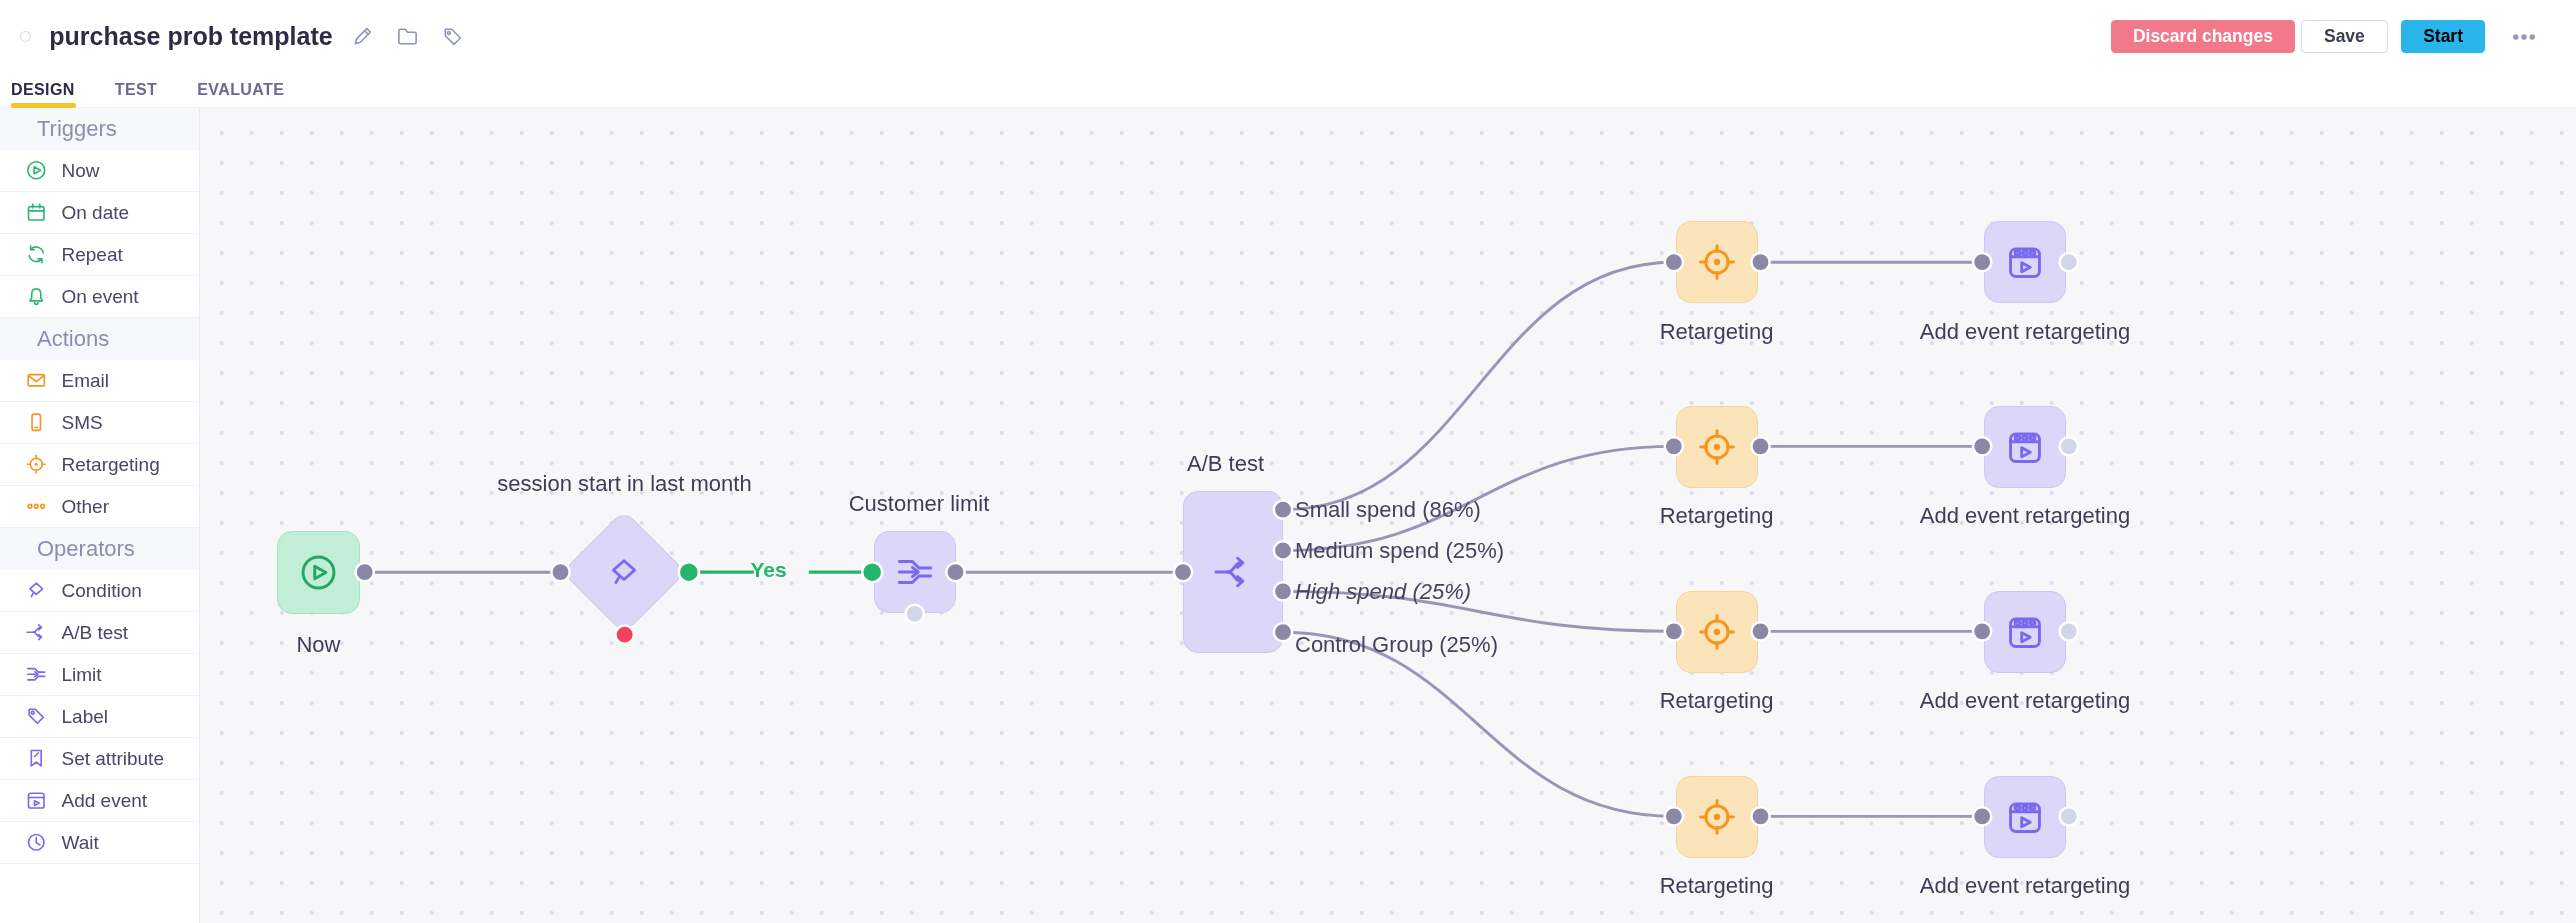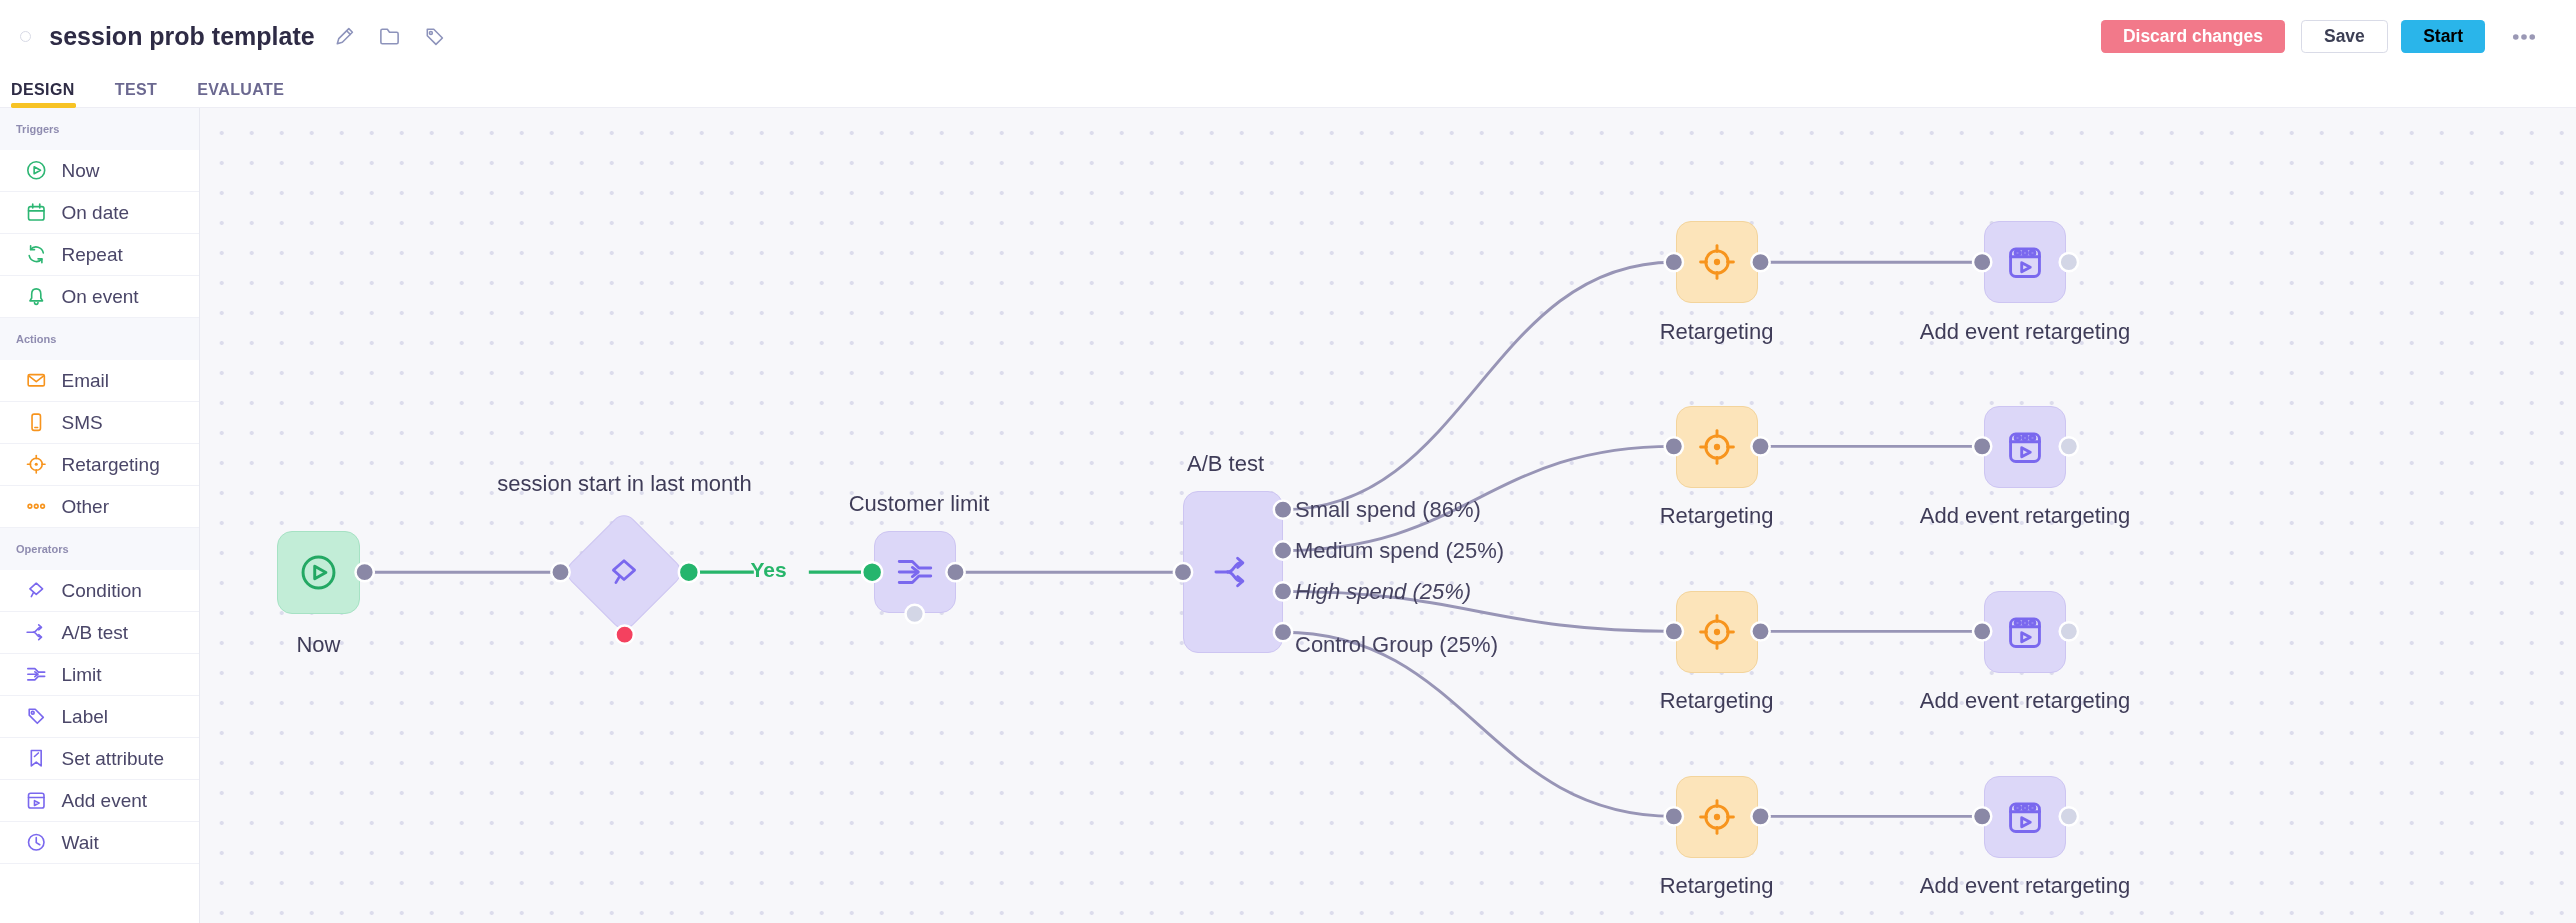--- a/index.html
+++ b/index.html
@@ -11,41 +11,41 @@
             background:#fff; display:flex; align-items:center; padding:0 38px 0 20px; }
   .status-dot { width:11px; height:11px; border:1.7px solid #d8dae6; border-radius:50%;
                 margin-right:18.3px; flex:none; }
   .page-title { font-size:25px; font-weight:600; color:#2e2b45; margin-right:18.3px; white-space:nowrap; }
   .title-icons { display:flex; align-items:center; gap:22px; color:#8d93bb; }
   .title-icons svg { width:23px; height:23px; display:block; }
   .topbar-spacer { flex:1; }
   .btn { height:33px; border-radius:4.2px; font-size:17.5px; font-weight:700;
          display:flex; align-items:center; padding:0 22px; border:none; cursor:pointer;
          font-family:"Liberation Sans",sans-serif; }
-  .btn-discard { background:#f2798a; color:#fff; margin-right:16px; }
+  .btn-discard { background:#f2798a; color:#fff; margin-right:6px; }
   .btn-save { background:#fff; color:#3c3f54; border:0.8px solid #d9dbe7; margin-right:13.3px; }
   .btn-start { background:#2ab5ea; color:#000000; margin-right:25px; }
   .more-icon { color:#9a98b5; display:flex; }
   .more-icon svg { width:28px; height:28px; }
 
   
   .tabbar { position:absolute; left:0; top:73px; width:2576px; height:35px;
             display:flex; align-items:center; padding-left:11px; gap:40px;
             background:#fff; border-bottom:0.8px solid #ededf4; }
   .tab { font-size:16px; font-weight:700; letter-spacing:0.4px; color:#6b6890;
          position:relative; height:35px; display:flex; align-items:center; cursor:pointer; }
   .tab.active { color:#2e2b45; }
   .tab.active::after { content:""; position:absolute; left:0; right:-1.7px; bottom:0;
                        height:4.2px; background:#f7c325; border-radius:1.7px; }
 
   
   .sidebar { position:absolute; left:0; top:108px; width:200px; height:815px;
              background:#fff; border-right:0.8px solid #e8e9f1; }
-  .side-header { height:42px; display:flex; align-items:center; padding-left:16px;
-                 background:#f7f8fc; color:#8f8cb0; font-size:11px; font-weight:700; }
+  .side-header { height:42px; display:flex; align-items:center; padding-left:37px;
+                 background:#f7f8fc; color:#8f8cb0; font-size:22px; font-weight:400; }
   .side-item { height:42px; display:flex; align-items:center; padding-left:25px; gap:14px;
                border-bottom:0.8px solid #f0f1f7; font-size:19px; color:#4a4668; cursor:grab;
                background:#fff; }
   .side-item svg { width:22.5px; height:22.5px; flex:none; display:block; }
   .sec-trigger { color:#2db673; }
   .sec-action  { color:#f7941d; }
   .sec-operator{ color:#7a68ee; }
   .side-item span.lbl { color:#4a4668; }
 
   
@@ -72,21 +72,21 @@
   .port-label { position:absolute; left:1095px; height:27px; line-height:27px;
                 font-size:22px; color:#45425f; white-space:nowrap; }
   .yes-label  { position:absolute; left:527px; top:450px; width:83px; text-align:center;
                 font-size:21px; font-weight:700; color:#27b56a; }
 </style>
 </head>
 <body>
 
 <div class="topbar">
   <span class="status-dot"></span>
-  <span class="page-title">session prob template</span>
+  <span class="page-title">purchase prob template</span>
   <span class="title-icons">
     <svg viewBox="0 0 32 32" stroke="currentColor" stroke-width="2.2" fill="none" stroke-linecap="round" stroke-linejoin="round">
         <path d="M6 26 L8 19 L22 5 L27 10 L13 24 Z"></path>
         <path d="M19 8 L24 13"></path>
       </svg>
     <svg viewBox="0 0 32 32" stroke="currentColor" stroke-width="2.2" fill="none" stroke-linecap="round" stroke-linejoin="round">
         <path d="M4 8 a2 2 0 0 1 2-2 h7 l3 4 h10 a2 2 0 0 1 2 2 v12 a2 2 0 0 1 -2 2 h-20 a2 2 0 0 1 -2-2 Z"></path>
       </svg>
     <svg viewBox="0 0 32 32" stroke="currentColor" stroke-width="2.2" fill="none" stroke-linecap="round" stroke-linejoin="round">
         <path d="M6 6 H15 L27 18 L18 27 L6 15 Z"></path>

